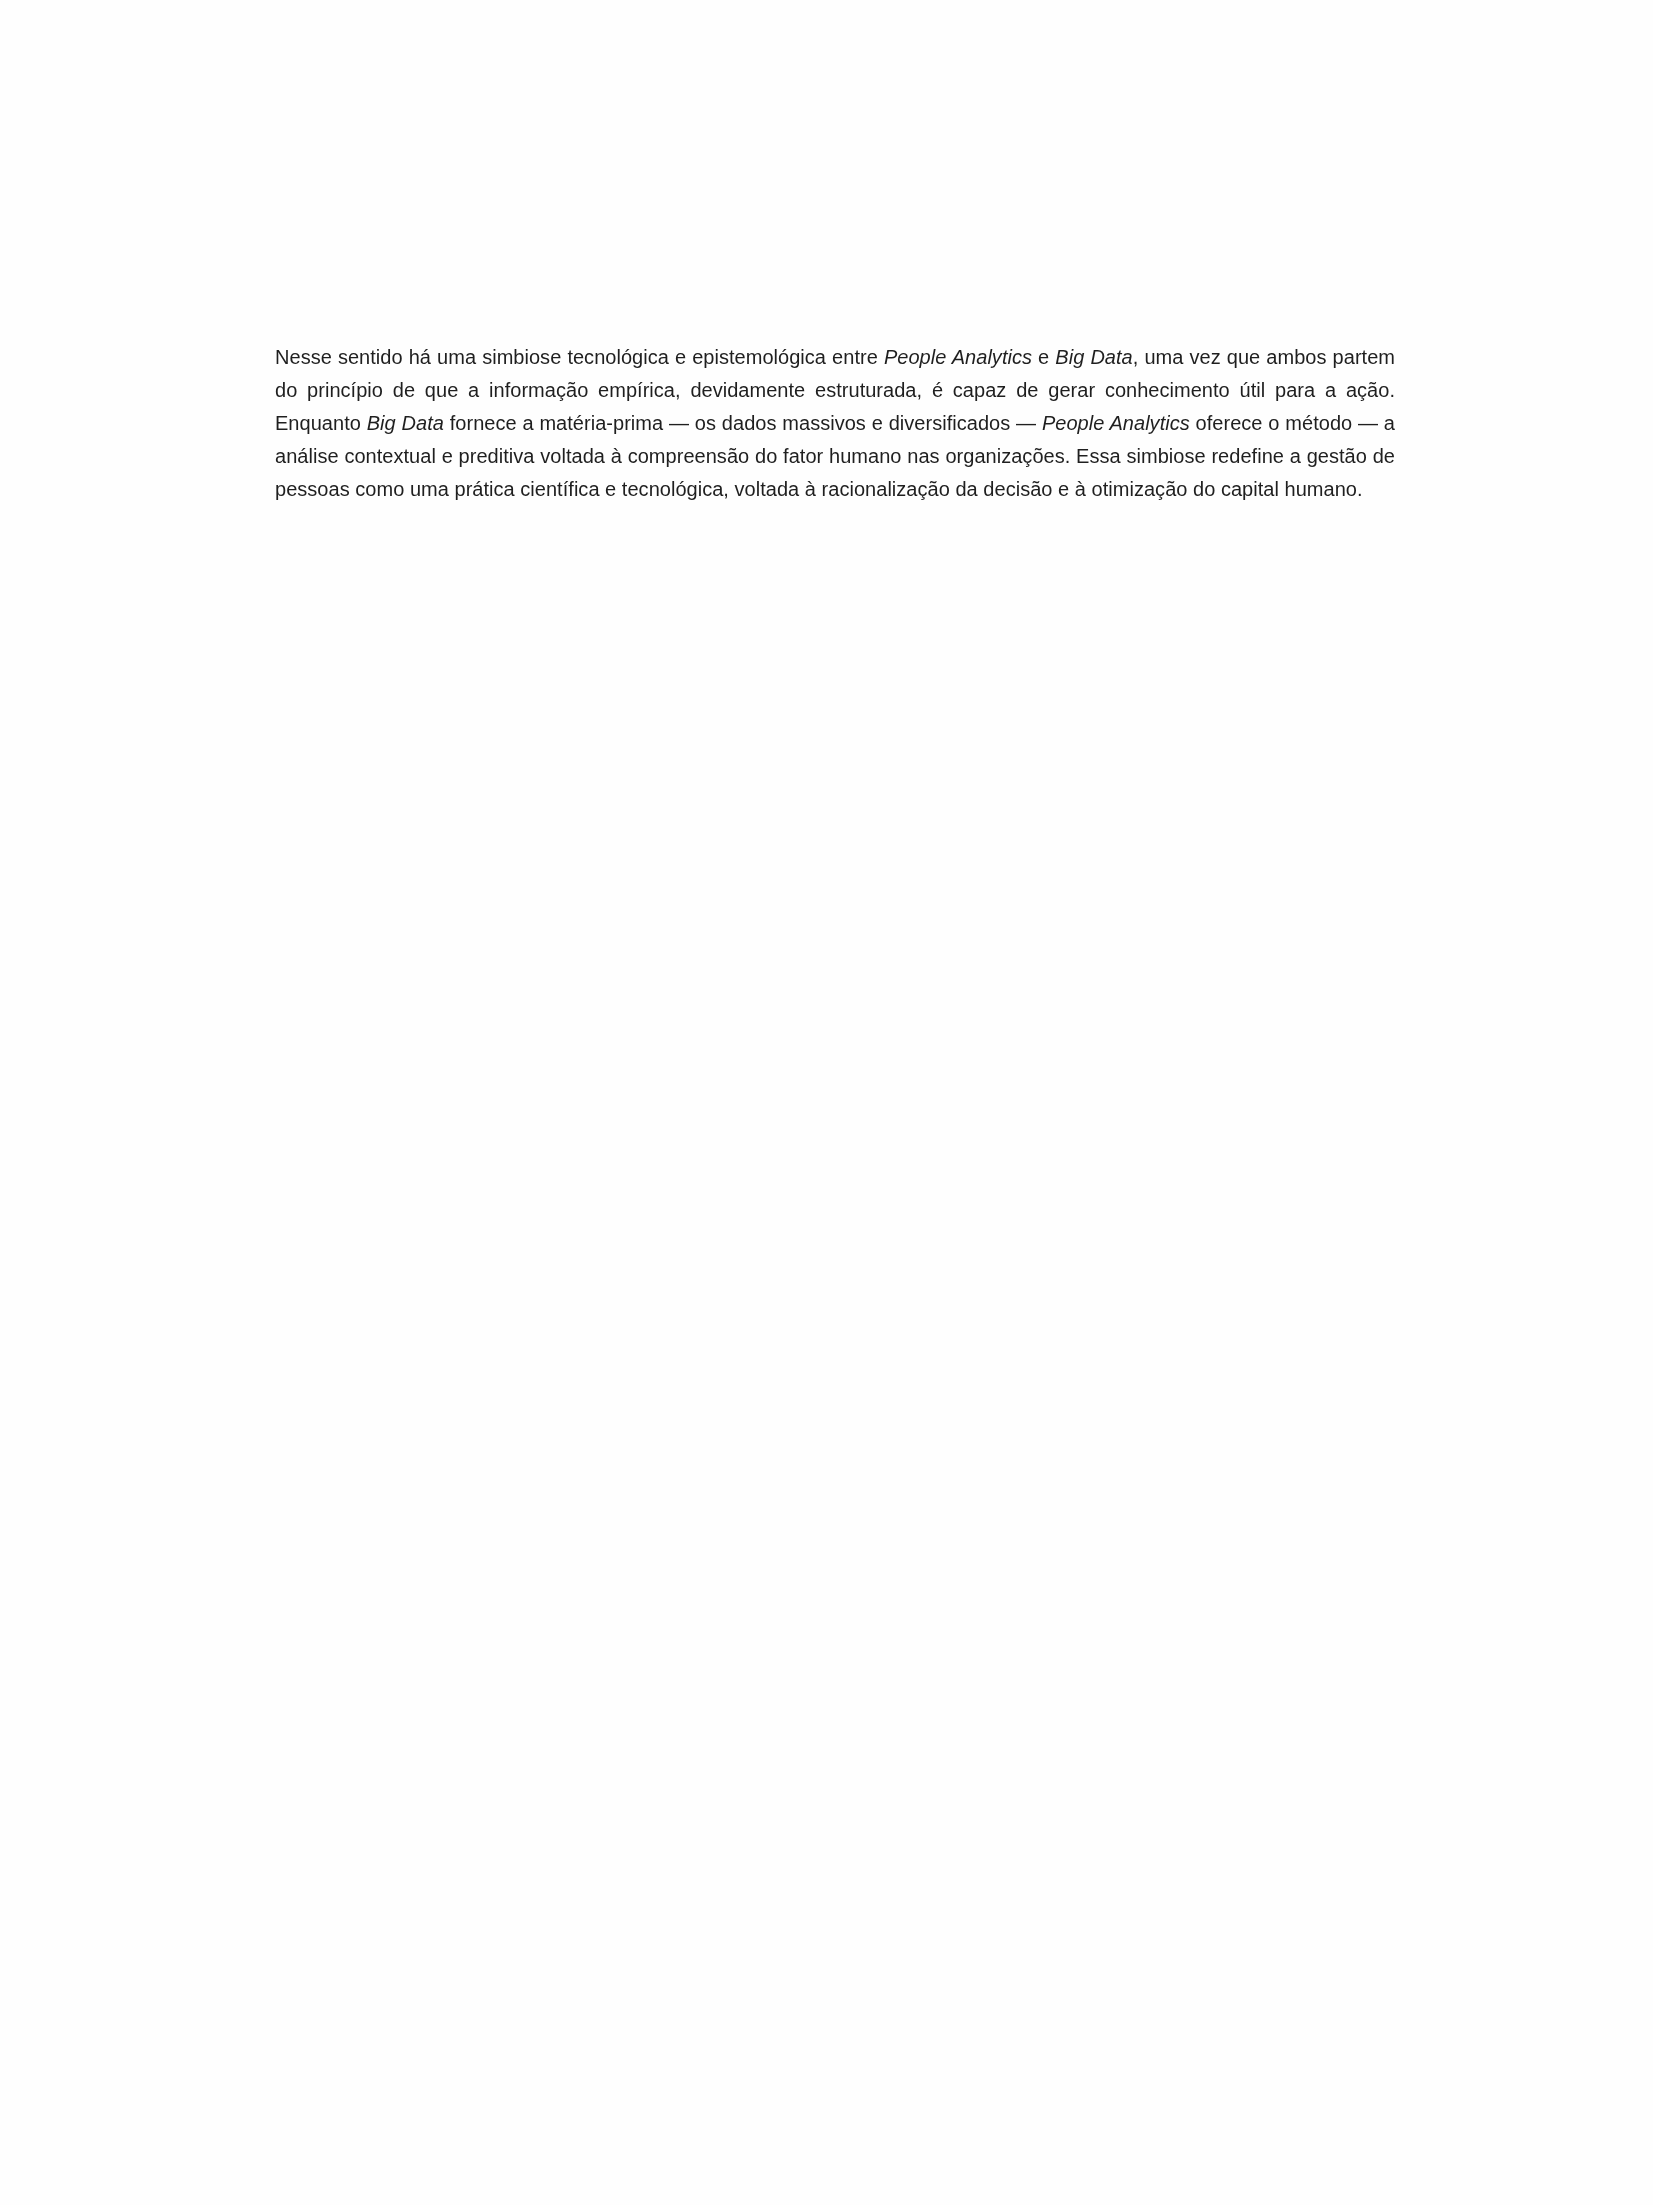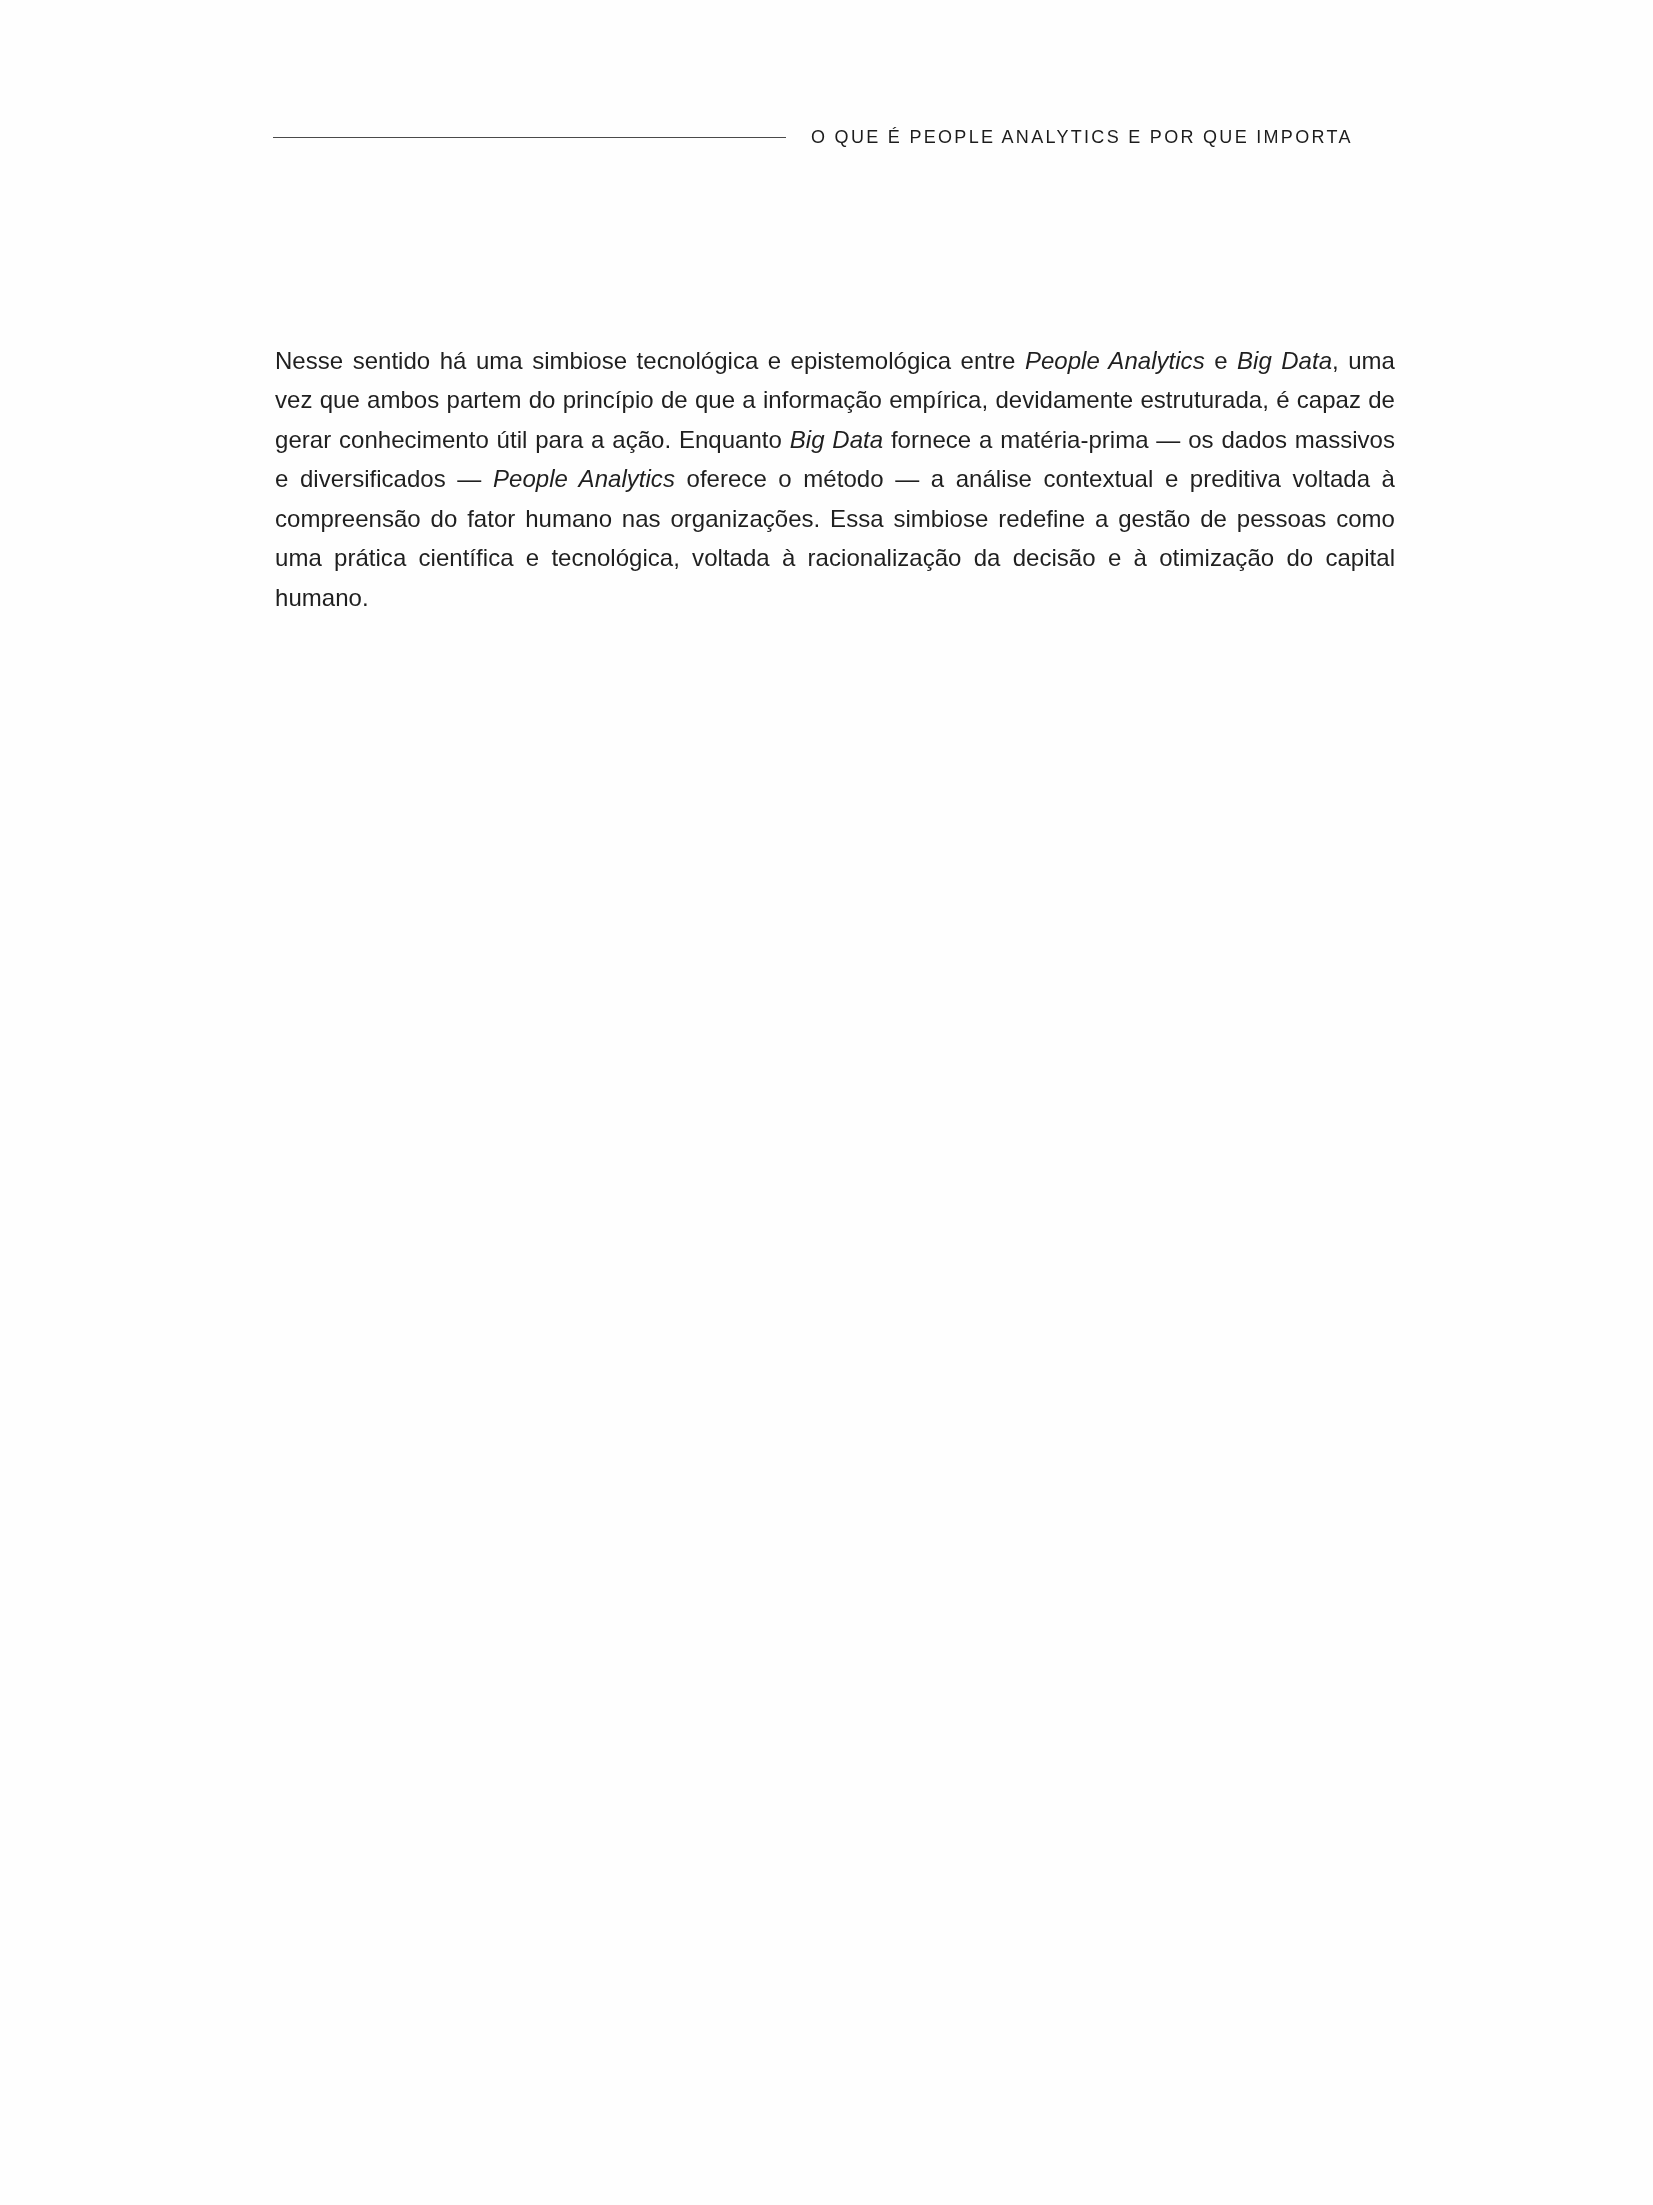--- a/index.html
+++ b/index.html
@@ -44,21 +44,21 @@
   }
 
   
   .content {
     position: absolute;
     top: 341px;
     left: 275px;
     width: 1120px;
   }
   .para {
-    font-size: 24px;
+    font-size: 20px;
     line-height: 1.645;
     text-align: justify;
     color: #1f1f1f;
     margin: 0;
     letter-spacing: 0.03px;
   }
   .para i {
     font-style: italic;
   }
 
@@ -84,24 +84,20 @@
     letter-spacing: 0.3px;
     white-space: nowrap;
     padding-right: 25px;
   }
 </style>
 </head>
 <body>
 
 <div class="page">
 
-  <div class="running-head">
-    <div class="rule"></div>
-    <div class="label">O QUE É PEOPLE ANALYTICS E POR QUE IMPORTA</div>
-  </div>
 
   <div class="content">
     <p class="para">Nesse sentido há uma simbiose tecnológica e epistemológica entre <i>People Analytics</i> e <i>Big Data</i>, uma vez que ambos partem do princípio de que a informação empírica, devidamente estruturada, é capaz de gerar conhecimento útil para a ação. Enquanto <i>Big Data</i> fornece a matéria-prima — os dados massivos e diversificados — <i>People Analytics</i> oferece o método — a análise contextual e preditiva voltada à compreensão do fator humano nas organizações. Essa simbiose redefine a gestão de pessoas como uma prática científica e tecnológica, voltada à racionalização da decisão e à otimização do capital humano.</p>
   </div>
 
 
 </div>
 
 
 </body></html>

